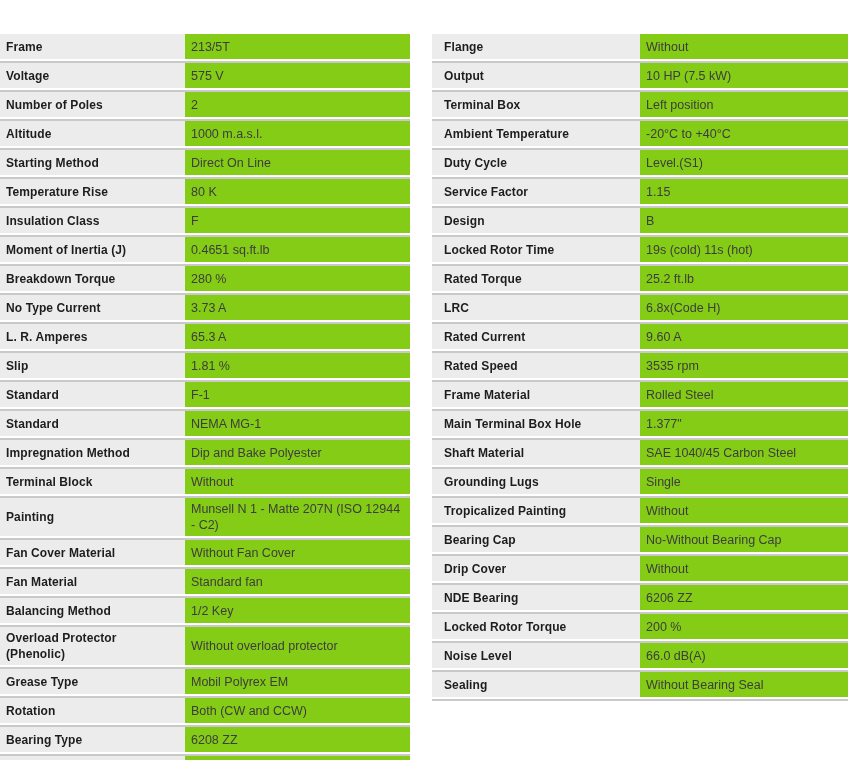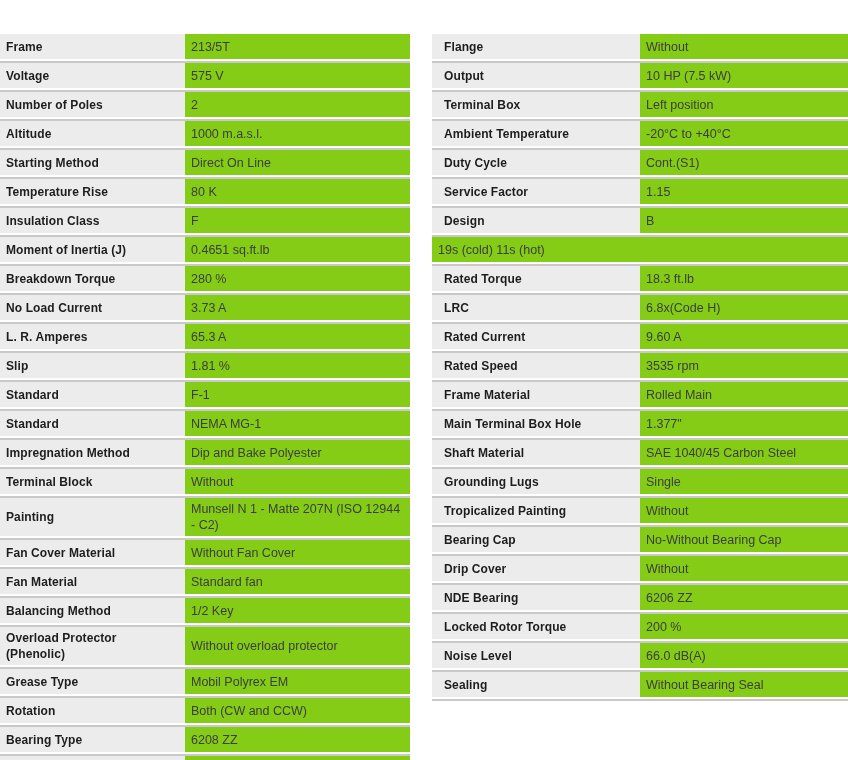--- a/index.html
+++ b/index.html
@@ -105,21 +105,21 @@
     <div class="label-cell">Moment of Inertia (J)</div>
     <div class="value-cell">0.4651 sq.ft.lb</div>
   </div>
 
   <div class="spec-row">
     <div class="label-cell">Breakdown Torque</div>
     <div class="value-cell">280 %</div>
   </div>
 
   <div class="spec-row">
-    <div class="label-cell">No Load Current</div>
+    <div class="label-cell">No Type Current</div>
     <div class="value-cell">3.73 A</div>
   </div>
 
   <div class="spec-row">
     <div class="label-cell">L. R. Amperes</div>
     <div class="value-cell">65.3 A</div>
   </div>
 
   <div class="spec-row">
     <div class="label-cell">Slip</div>
@@ -207,61 +207,62 @@
     <div class="value-cell">Left position</div>
   </div>
 
   <div class="spec-row">
     <div class="label-cell">Ambient Temperature</div>
     <div class="value-cell">-20°C to +40°C</div>
   </div>
 
   <div class="spec-row">
     <div class="label-cell">Duty Cycle</div>
-    <div class="value-cell">Cont.(S1)</div>
+    <div class="value-cell">Level.(S1)</div>
   </div>
 
   <div class="spec-row">
     <div class="label-cell">Service Factor</div>
     <div class="value-cell">1.15</div>
   </div>
 
   <div class="spec-row">
     <div class="label-cell">Design</div>
     <div class="value-cell">B</div>
   </div>
 
   <div class="spec-row">
+    <div class="label-cell">Locked Rotor Time</div>
     <div class="value-cell">19s (cold) 11s (hot)</div>
   </div>
 
   <div class="spec-row">
     <div class="label-cell">Rated Torque</div>
-    <div class="value-cell">18.3 ft.lb</div>
+    <div class="value-cell">25.2 ft.lb</div>
   </div>
 
   <div class="spec-row">
     <div class="label-cell">LRC</div>
     <div class="value-cell">6.8x(Code H)</div>
   </div>
 
   <div class="spec-row">
     <div class="label-cell">Rated Current</div>
     <div class="value-cell">9.60 A</div>
   </div>
 
   <div class="spec-row">
     <div class="label-cell">Rated Speed</div>
     <div class="value-cell">3535 rpm</div>
   </div>
 
 
   <div class="spec-row">
     <div class="label-cell">Frame Material</div>
-    <div class="value-cell">Rolled Main</div>
+    <div class="value-cell">Rolled Steel</div>
   </div>
 
   <div class="spec-row">
     <div class="label-cell">Main Terminal Box Hole</div>
     <div class="value-cell">1.377"</div>
   </div>
 
   <div class="spec-row">
     <div class="label-cell">Shaft Material</div>
     <div class="value-cell">SAE 1040/45 Carbon Steel</div>

